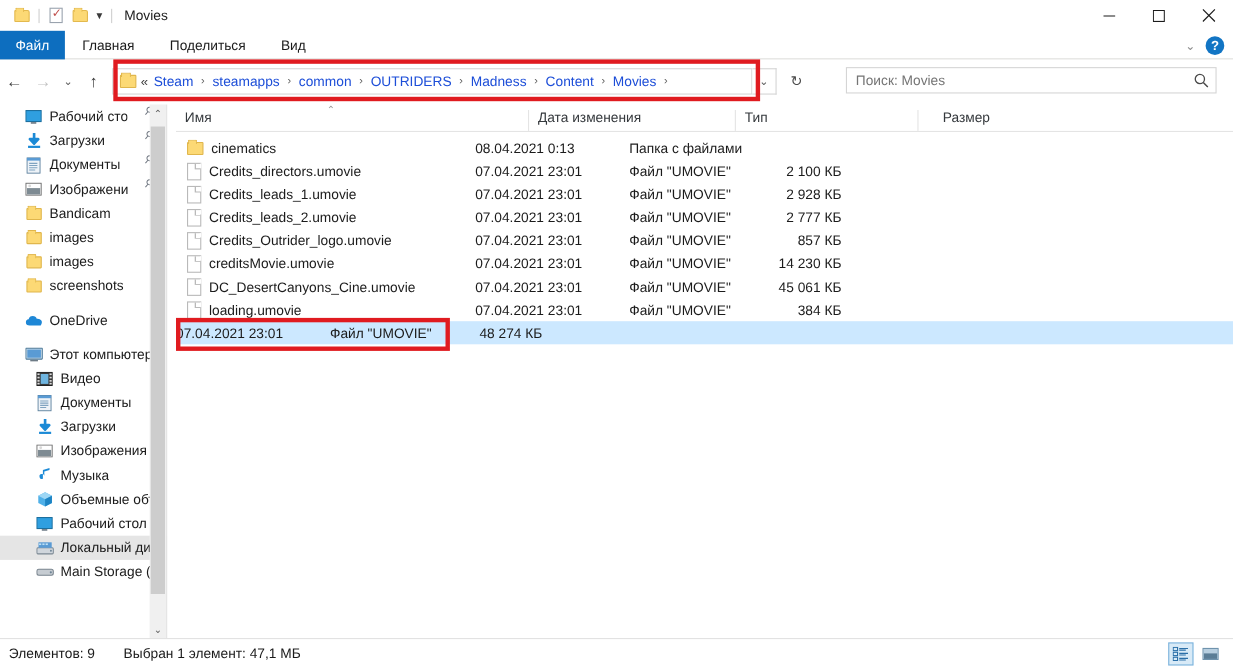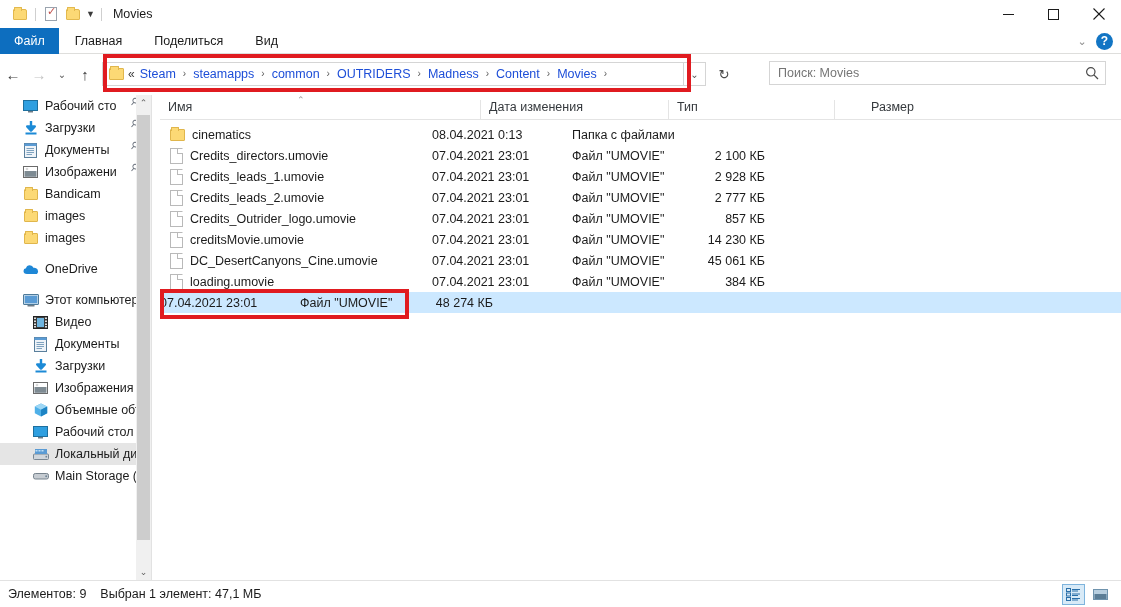--- a/index.html
+++ b/index.html
@@ -184,21 +184,21 @@
     position: absolute; left: 160px; top: 96px; width: 961px; height: 24px;
     display: flex; align-items: flex-end; border-bottom: 1px solid #e4e4e4;
     background: #ffffff;
     gap: 48px;
   }
   .col {
     font-size: 12.5px; color: #35393d; padding-bottom: 4px; padding-left: 8px;
     border-left: 1px solid #e4e4e4; height: 19px; white-space: nowrap;
   }
   .col:first-child { border-left: none; }
-  .col.num { text-align: right; }
+  .col.num { text-align: center; }
   #sortcaret {
     position: absolute; left: 297px; top: 95px; font-size: 9px; color: #9a9a9a;
   }
   #filelist {
     position: absolute; left: 160px; top: 124px; width: 961px; height: 455px;
   }
   .row {
     height: 21px; display: flex; align-items: center; font-size: 12.5px; color: #1b1b1b;
   }
   .row.selected { background: #cce8ff; }
@@ -228,21 +228,21 @@
   }
 
   
   #statusbar {
     position: absolute; left: 0; bottom: 0; width: 1121px; height: 27px;
     border-top: 1px solid #e2e2e2; background: #ffffff;
     display: flex; align-items: center;
   }
   .status-text { font-size: 12.5px; color: #1b1b1b; white-space: nowrap; }
   #st-count { margin-left: 8px; }
-  #st-sel { margin-left: 14px; }
+  #st-sel { margin-left: 26px; }
   .viewbtns {
     position: absolute; right: 9px; top: 3px; display: flex; gap: 4px;
   }
   .vbtn {
     width: 23px; height: 21px; display: flex; align-items: center; justify-content: center;
   }
   .vbtn.active { background: #d8eaf7; border: 1px solid #7eb4dd; }
 
   
   .annot {
@@ -396,20 +396,26 @@
           <span class="ic-folder"></span>
         </span>
         <span class="nav-label">images</span>
       </div>
       <div class="nav-item">
         <span class="nav-ico">
           <span class="ic-folder"></span>
         </span>
         <span class="nav-label">images</span>
       </div>
+      <div class="nav-item">
+        <span class="nav-ico">
+          <span class="ic-folder"></span>
+        </span>
+        <span class="nav-label">screenshots</span>
+      </div>
       <div style="height: 9px;"></div>
       <div class="nav-item">
         <span class="nav-ico">
           <svg width="16" height="11" viewBox="0 0 16 11">
             <path d="M4 10 Q0.5 10 0.5 7 Q0.5 4.6 3 4.3 Q3.6 1.2 6.8 1.2 Q9.6 1.2 10.4 3.8 Q13.2 3.4 14.6 5.4 Q15.8 7.1 14 10 Z" fill="#1e87d6"></path>
           </svg>
         </span>
         <span class="nav-label">OneDrive</span>
       </div>
       <div style="height: 9px;"></div>
@@ -464,20 +470,28 @@
       </div>
       <div class="nav-item lvl2">
         <span class="nav-ico">
           <svg width="15" height="12" viewBox="0 0 15 12">
             <rect x="0.5" y="0.5" width="14" height="11" fill="#ffffff" stroke="#6b6b6b"></rect>
             <rect x="1.5" y="5" width="12" height="5.8" fill="#7e8b93"></rect>
             <circle cx="4" cy="3" r="1.3" fill="#d8d8d8"></circle>
           </svg>
         </span>
         <span class="nav-label">Изображения</span>
+      </div>
+      <div class="nav-item lvl2">
+        <span class="nav-ico">
+          <svg width="13" height="14" viewBox="0 0 13 14">
+            <path d="M11 0.5 L5 2.2 V10.2 A2.2 2.2 0 1 1 6.3 8.3 V3.6 L11 2.2 Z" fill="#1c8ad6"></path>
+          </svg>
+        </span>
+        <span class="nav-label">Музыка</span>
       </div>
       <div class="nav-item lvl2">
         <span class="nav-ico">
           <svg width="14" height="14" viewBox="0 0 14 14">
             <path d="M7 0.6 L13.2 3.6 V10.2 L7 13.4 L0.8 10.2 V3.6 Z" fill="#4fb0e8"></path>
             <path d="M7 0.6 L13.2 3.6 L7 6.8 L0.8 3.6 Z" fill="#9ed7f5"></path>
             <path d="M7 6.8 L13.2 3.6 V10.2 L7 13.4 Z" fill="#1d84c4"></path>
           </svg>
         </span>
         <span class="nav-label">Объемные объ</span>

